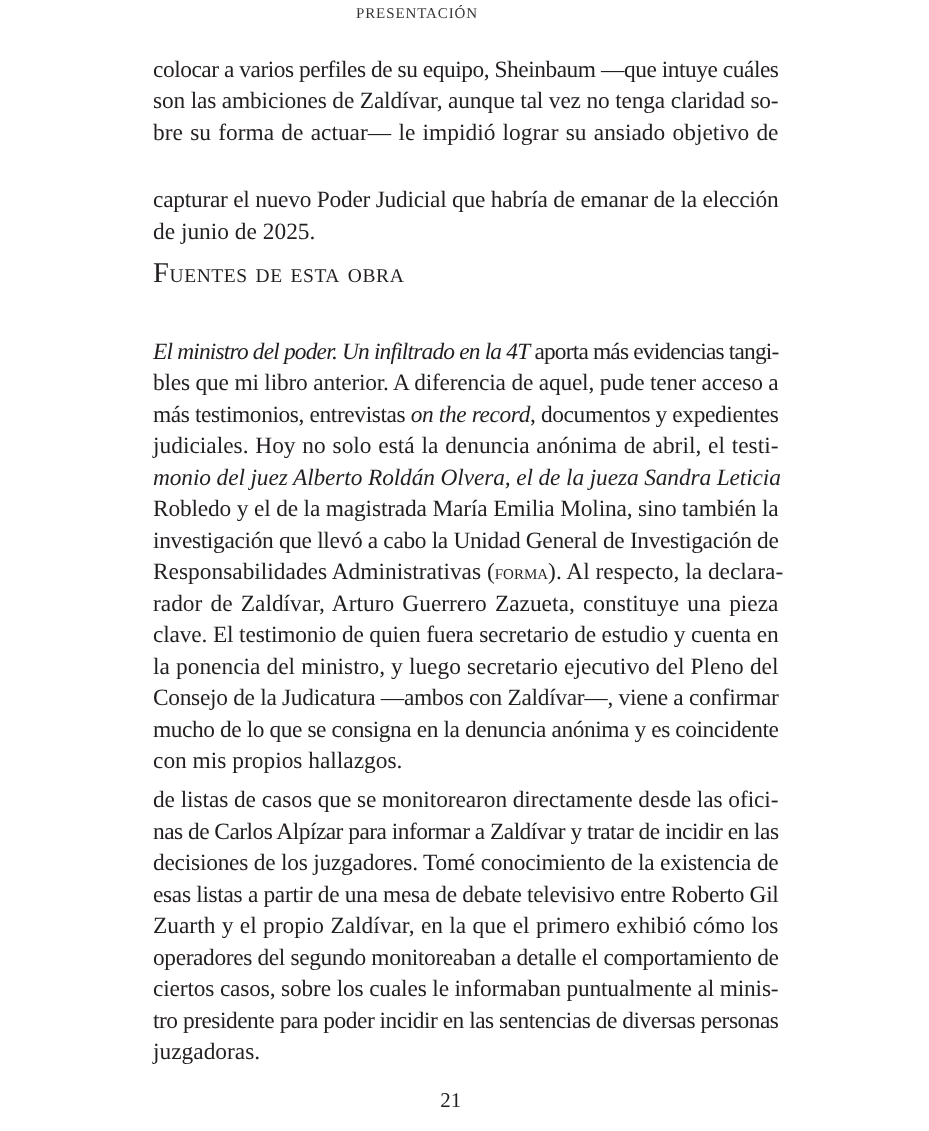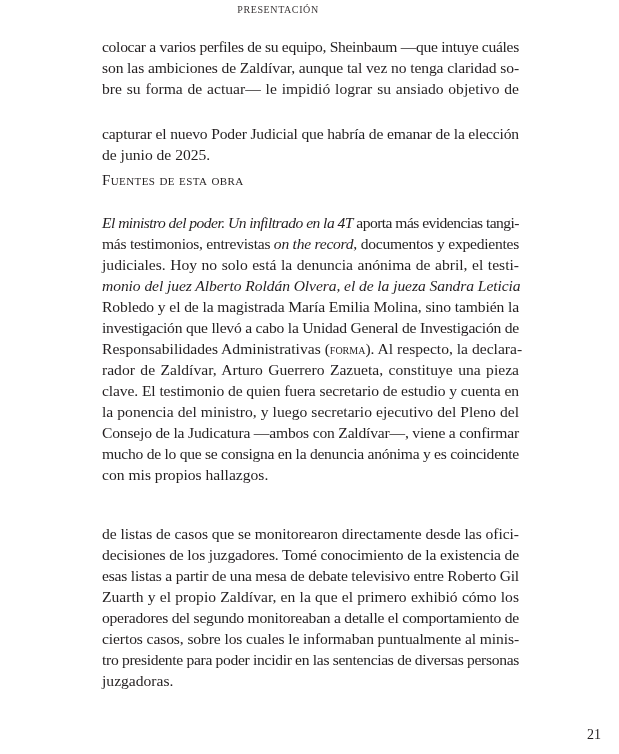--- a/index.html
+++ b/index.html
@@ -5,59 +5,61 @@
   html, body { margin: 0; padding: 0; background: #ffffff; }
   body { width: 619px; height: 754px; position: relative; overflow: hidden;
          font-family: "Liberation Serif", "DejaVu Serif", serif; color: #231f20; }
   .running-head { position: absolute; top: 4px; left: 0; width: 556px; text-align: center;
          font-size: 10px; letter-spacing: 0.6px; color: #3a3637; }
   .block { position: absolute; left: 102px; width: 417px; }
   .line { display: block; height: 21px; line-height: 21px; font-size: 15.6px;
           text-align: justify; text-align-last: justify; white-space: nowrap; overflow: visible; }
   .line.last { text-align-last: left; }
   .line.indent { padding-left: 28px; }
-  .sec-head { position: absolute; left: 102px; top: 172px; font-size: 15px;
+  .sec-head { position: absolute; left: 102px; top: 172px; font-size: 19px;
               font-variant: small-caps; letter-spacing: 0.4px; }
-  .folio { position: absolute; top: 727px; left: 0; width: 601px; text-align: right; font-size: 14px; }
+  .folio { position: absolute; top: 727px; left: 0; width: 601px; text-align: center; font-size: 14px; }
   .sc { font-variant: small-caps; font-size: 0.9em; }
   .line span.it { font-style: italic; }
 </style>
 </head>
 <body>
 
 <div class="running-head">PRESENTACIÓN</div>
 
 <div class="block" style="top:36px;">
   <span class="line" style="white-space: nowrap; letter-spacing: -0.305836px;">colocar a varios perfiles de su equipo, Sheinbaum —que intuye cuáles</span>
   <span class="line" style="white-space: nowrap; letter-spacing: -0.111673px;">son las ambiciones de Zaldívar, aunque tal vez no tenga claridad so-</span>
   <span class="line" style="white-space: nowrap;">bre su forma de actuar— le impidió lograr su ansiado objetivo de</span>
   <span class="line" style="white-space: nowrap; letter-spacing: -0.164752px; margin-top: 24px;">capturar el nuevo Poder Judicial que habría de emanar de la elección</span>
   <span class="line last">de junio de 2025.</span>
 </div>
 
 <div class="sec-head">Fuentes de esta obra</div>
 
-<div class="block" style="top:212px;">
+<div class="block" style="top:224px;">
   <span class="line" style="white-space: nowrap; letter-spacing: -0.543497px;"><span class="it">El ministro del poder. Un infiltrado en la 4T</span><span> aporta más evidencias tangi-</span></span>
+  <span class="line" style="white-space: nowrap; letter-spacing: -0.129464px;">bles que mi libro anterior. A diferencia de aquel, pude tener acceso a</span>
   <span class="line" style="white-space: nowrap; letter-spacing: -0.257812px;"><span>más testimonios, entrevistas </span><span class="it">on the record</span><span>, documentos y expedientes</span></span>
   <span class="line" style="white-space: nowrap;">judiciales. Hoy no solo está la denuncia anónima de abril, el testi-</span>
   <span class="line" style="white-space: nowrap; letter-spacing: -0.083722px; font-style: italic;">monio del juez Alberto Roldán Olvera, el de la jueza Sandra Leticia</span>
   <span class="line" style="white-space: nowrap; letter-spacing: -0.111979px;">Robledo y el de la magistrada María Emilia Molina, sino también la</span>
   <span class="line" style="white-space: nowrap; letter-spacing: -0.222656px;">investigación que llevó a cabo la Unidad General de Investigación de</span>
   <span class="line" style="white-space: nowrap; word-spacing: 0.00260417px;"><span>Responsabilidades Administrativas (</span><span class="sc">forma</span><span>). Al respecto, la declara-</span></span>
   <span class="line" style="white-space: nowrap;">rador de Zaldívar, Arturo Guerrero Zazueta, constituye una pieza</span>
   <span class="line" style="white-space: nowrap; letter-spacing: -0.106431px;">clave. El testimonio de quien fuera secretario de estudio y cuenta en</span>
   <span class="line" style="white-space: nowrap;">la ponencia del ministro, y luego secretario ejecutivo del Pleno del</span>
   <span class="line" style="white-space: nowrap; letter-spacing: -0.196289px;">Consejo de la Judicatura —ambos con Zaldívar—, viene a confirmar</span>
   <span class="line" style="white-space: nowrap; letter-spacing: -0.277985px;">mucho de lo que se consigna en la denuncia anónima y es coincidente</span>
   <span class="line last">con mis propios hallazgos.</span>
 </div>
 
 <div class="block" style="top:523px;">
   <span class="line" style="white-space: nowrap; letter-spacing: -0.0572151px;">de listas de casos que se monitorearon directamente desde las ofici-</span>
+  <span class="line" style="white-space: nowrap; letter-spacing: -0.343536px;">nas de Carlos Alpízar para informar a Zaldívar y tratar de incidir en las</span>
   <span class="line" style="white-space: nowrap; letter-spacing: -0.153918px;">decisiones de los juzgadores. Tomé conocimiento de la existencia de</span>
   <span class="line" style="white-space: nowrap; letter-spacing: -0.213468px;">esas listas a partir de una mesa de debate televisivo entre Roberto Gil</span>
   <span class="line" style="white-space: nowrap;">Zuarth y el propio Zaldívar, en la que el primero exhibió cómo los</span>
   <span class="line" style="white-space: nowrap; letter-spacing: -0.242661px;">operadores del segundo monitoreaban a detalle el comportamiento de</span>
   <span class="line" style="white-space: nowrap; letter-spacing: -0.108456px;">ciertos casos, sobre los cuales le informaban puntualmente al minis-</span>
   <span class="line" style="white-space: nowrap; letter-spacing: -0.318576px;">tro presidente para poder incidir en las sentencias de diversas personas</span>
   <span class="line last">juzgadoras.</span>
 </div>
 
 <div class="folio">21</div>

